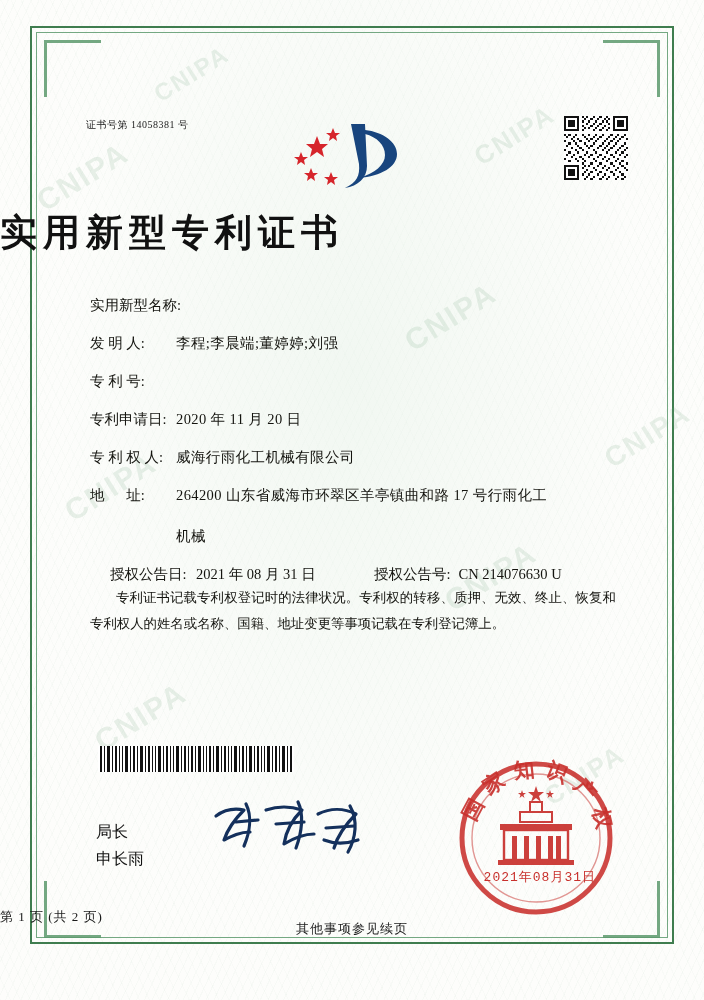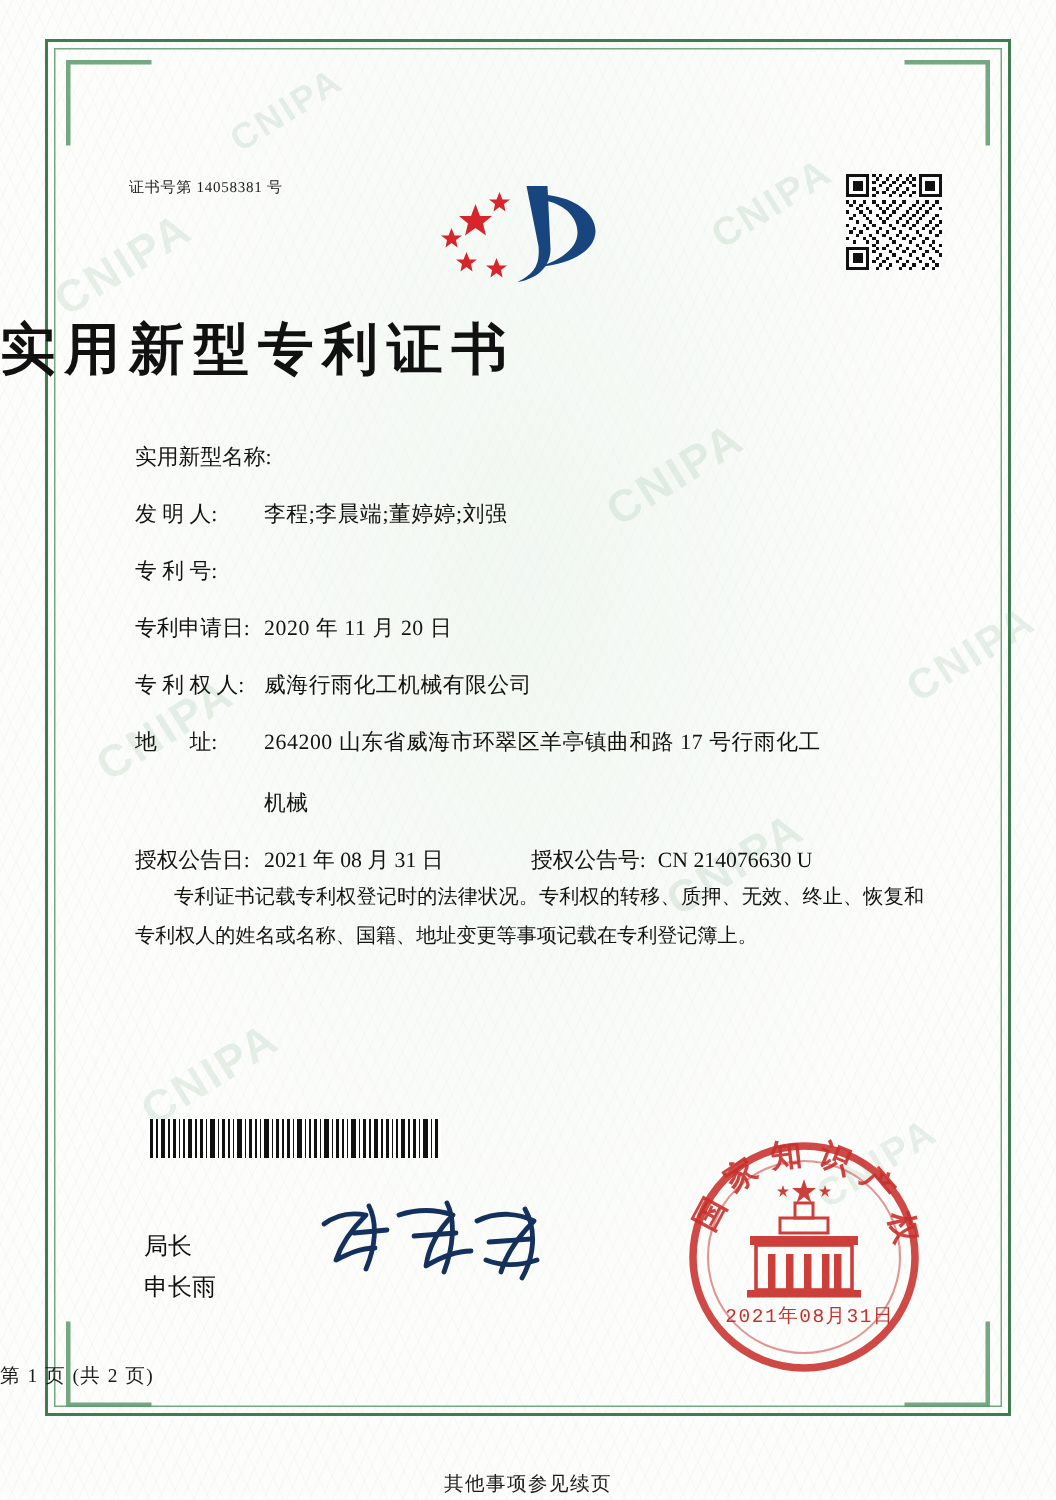--- a/index.html
+++ b/index.html
@@ -138,20 +138,21 @@
     letter-spacing: 0.4px;
   }
   .field-value .second-line {
     display: block;
     margin-top: 20px;
   }
   .row-inline {
     display: flex;
     align-items: flex-start;
     margin-bottom: 17px;
+    margin-left: 20px;
   }
   .row-inline .pair {
     display: flex;
     align-items: flex-start;
   }
   .row-inline .pair.first { flex: 0 0 264px; }
   .row-inline .pair-label {
     width: 86px;
     flex: 0 0 86px;
     white-space: pre;
@@ -218,21 +219,21 @@
     position: absolute;
     left: 0; right: 0;
     top: 908px;
     font-size: 13px;
     color: #1a1a1a;
     letter-spacing: 1px;
   }
   .footnote {
     position: absolute;
     left: 0; right: 0;
-    top: 980px;
+    top: 920px;
     text-align: center;
     font-size: 13px;
     color: #1a1a1a;
     letter-spacing: 1px;
   }
 </style>
 </head>
 <body>
 
 <div class="page">

